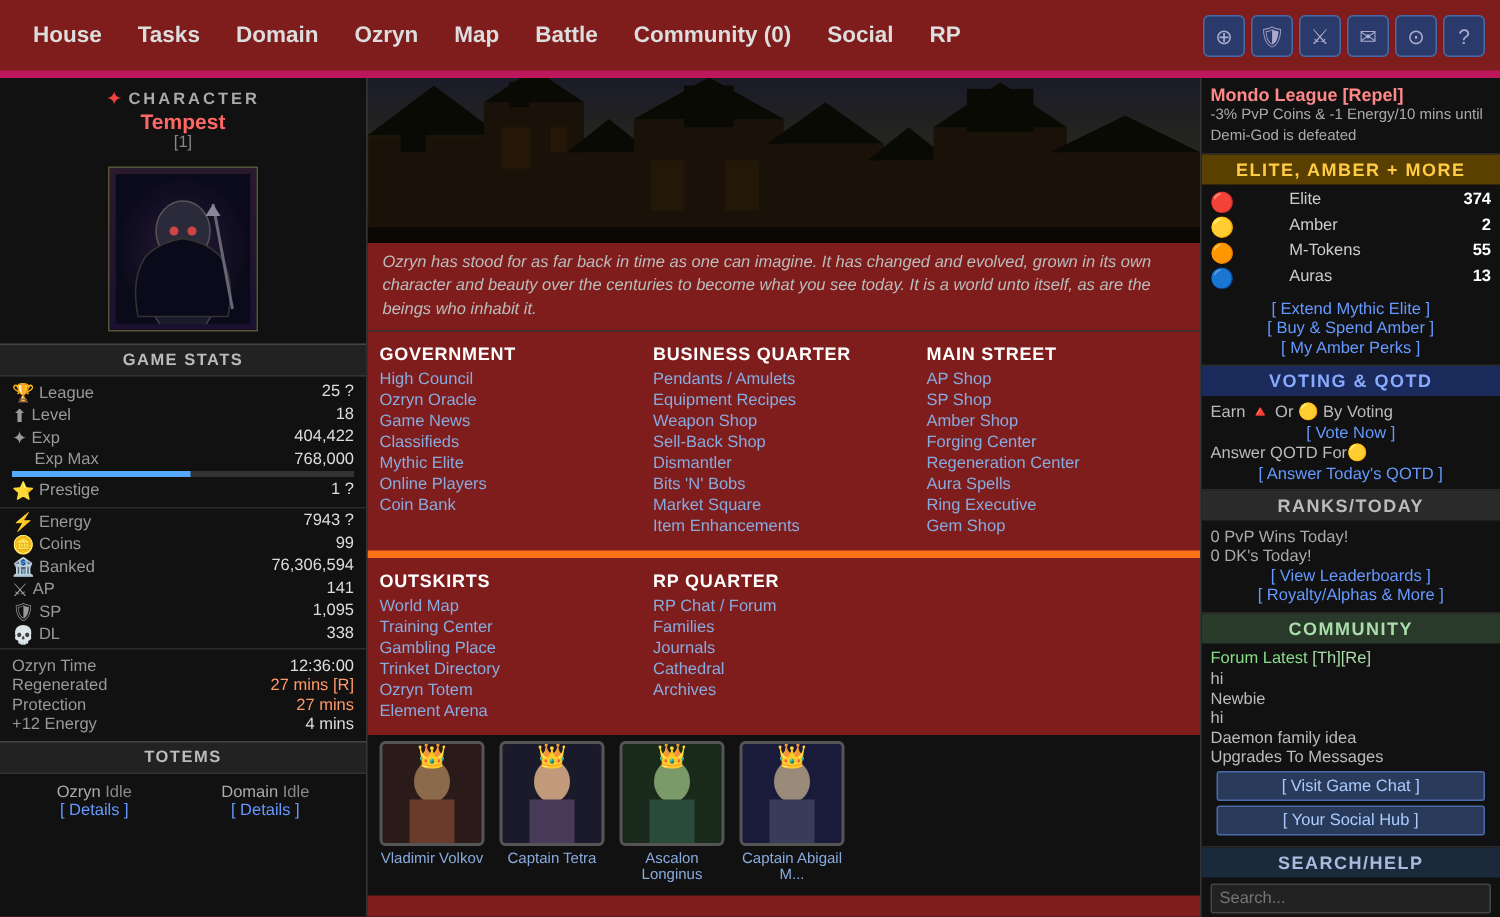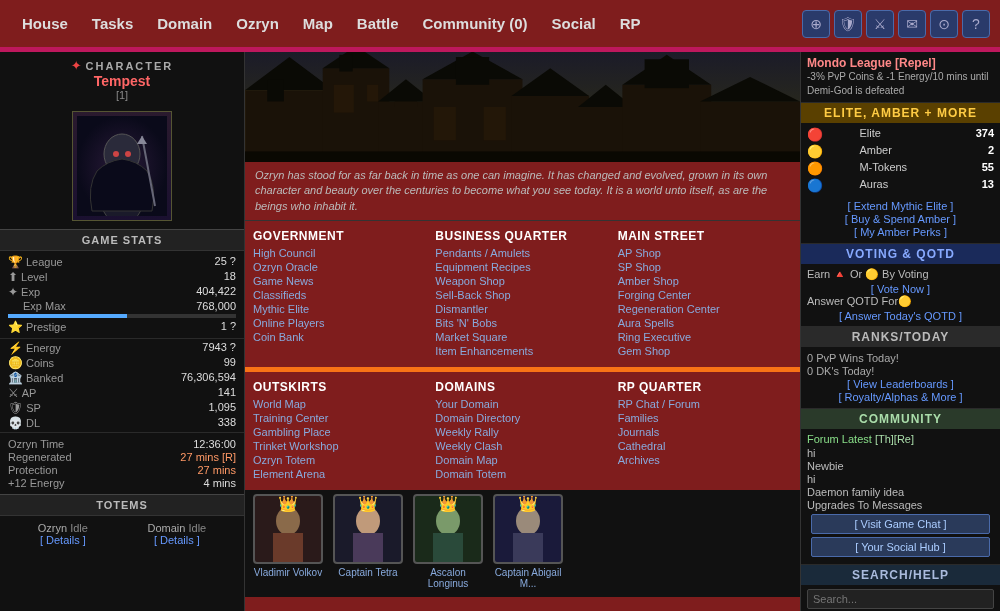--- a/index.html
+++ b/index.html
@@ -612,32 +612,23 @@
         <a class="nav-link">Gem Shop</a>
       </div>
     </div>
 
     <div class="nav-grid" style="border-top:5px solid #f97316;">
       <div class="nav-col">
         <div class="nav-col-title">OUTSKIRTS</div>
         <a class="nav-link">World Map</a>
         <a class="nav-link">Training Center</a>
         <a class="nav-link">Gambling Place</a>
-        <a class="nav-link">Trinket Workshop</a>
+        <a class="nav-link">Trinket Directory</a>
         <a class="nav-link">Ozryn Totem</a>
         <a class="nav-link">Element Arena</a>
-      </div>
-      <div class="nav-col">
-        <div class="nav-col-title">DOMAINS</div>
-        <a class="nav-link">Your Domain</a>
-        <a class="nav-link">Domain Directory</a>
-        <a class="nav-link">Weekly Rally</a>
-        <a class="nav-link">Weekly Clash</a>
-        <a class="nav-link">Domain Map</a>
-        <a class="nav-link">Domain Totem</a>
       </div>
       <div class="nav-col">
         <div class="nav-col-title">RP QUARTER</div>
         <a class="nav-link">RP Chat / Forum</a>
         <a class="nav-link">Families</a>
         <a class="nav-link">Journals</a>
         <a class="nav-link">Cathedral</a>
         <a class="nav-link">Archives</a>
       </div>
     </div>

